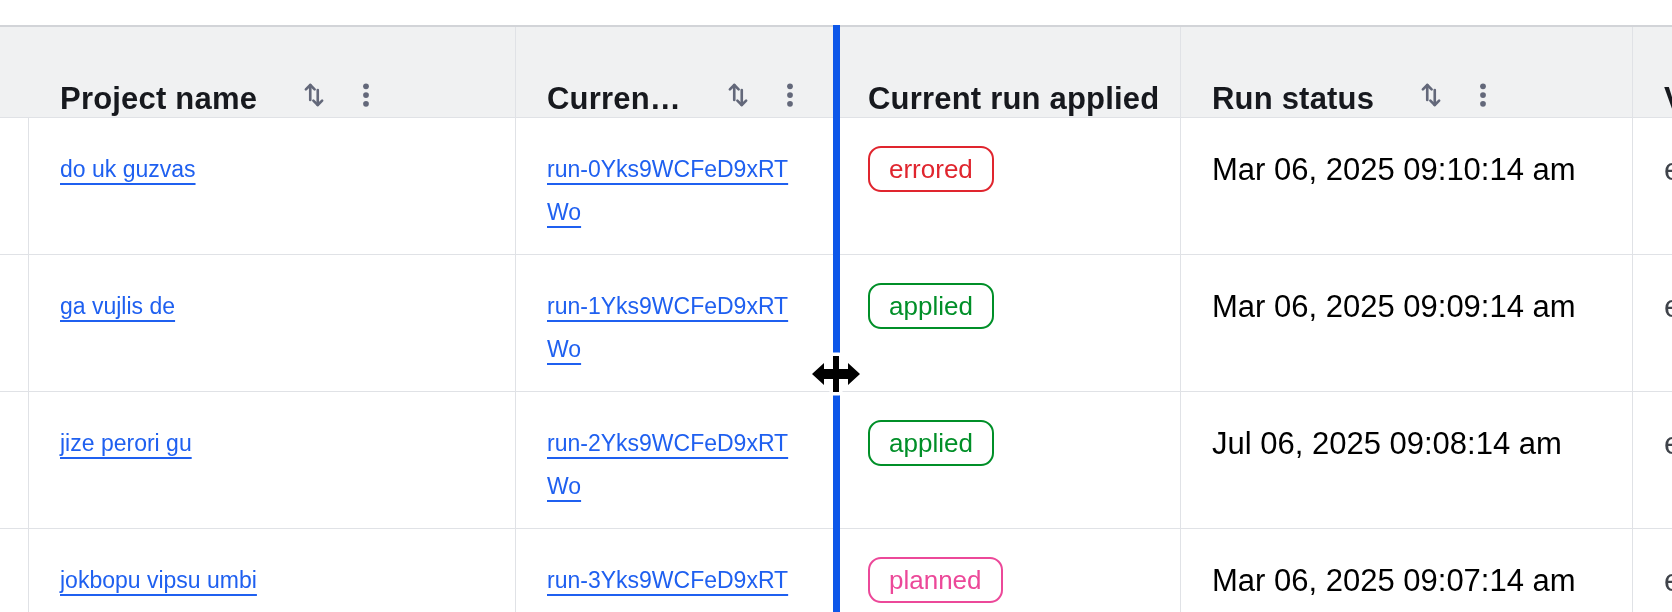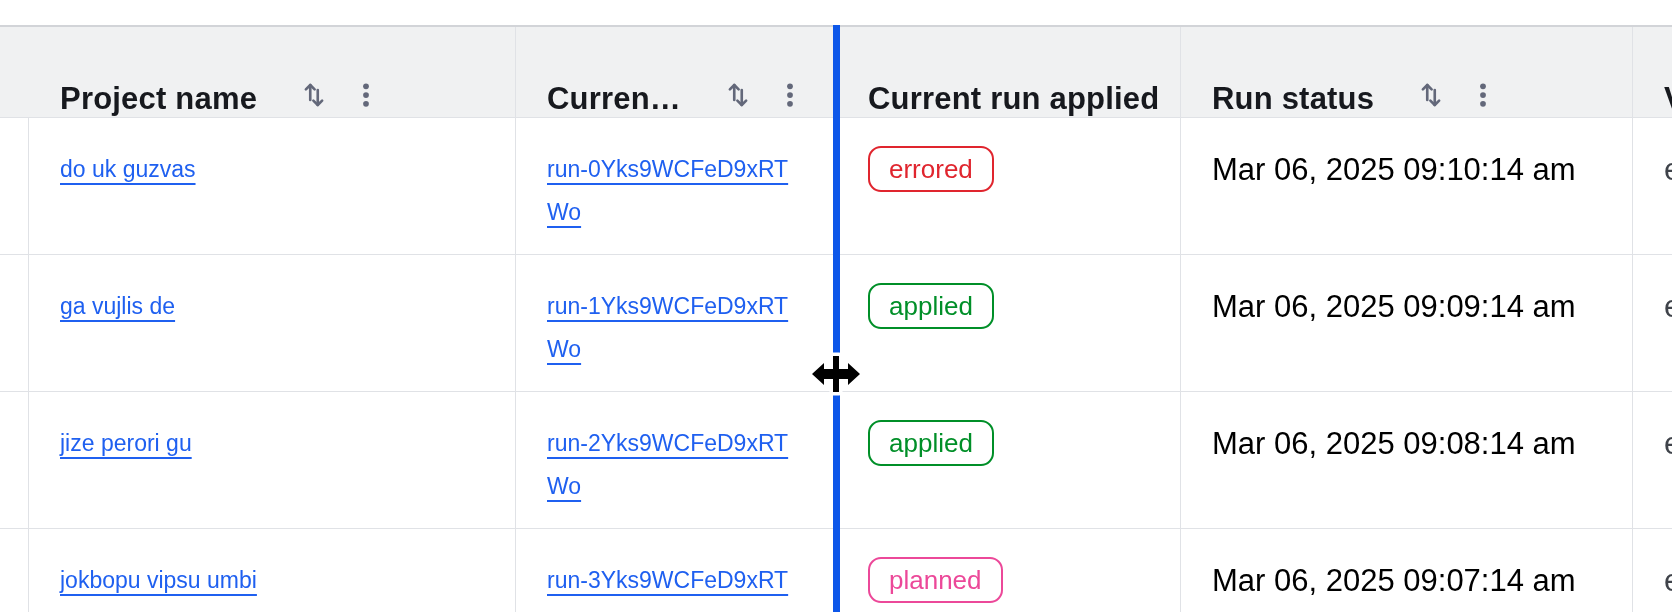--- a/index.html
+++ b/index.html
@@ -207,21 +207,21 @@
   <div class="cell bcell">
     <a href="#" class="link">jize perori gu</a>
   </div>
   <div class="cell bcell">
     <a href="#" class="link runid">run-2Yks9WCFeD9xRTWo</a>
   </div>
   <div class="cell bcell badge-cell">
     <span class="badge" style="color: rgb(0, 143, 40);">applied</span>
   </div>
   <div class="cell bcell">
-    <span class="date">Mar 06, 2025 09:08:14 am</span>
+    <span class="date">Jul 06, 2025 09:08:14 am</span>
   </div>
   <div class="cell bcell">
     <span class="partial-text">e</span>
   </div>
 
   <div class="cell"></div>
   <div class="cell bcell">
     <a href="#" class="link">jokbopu vipsu umbi</a>
   </div>
   <div class="cell bcell">

